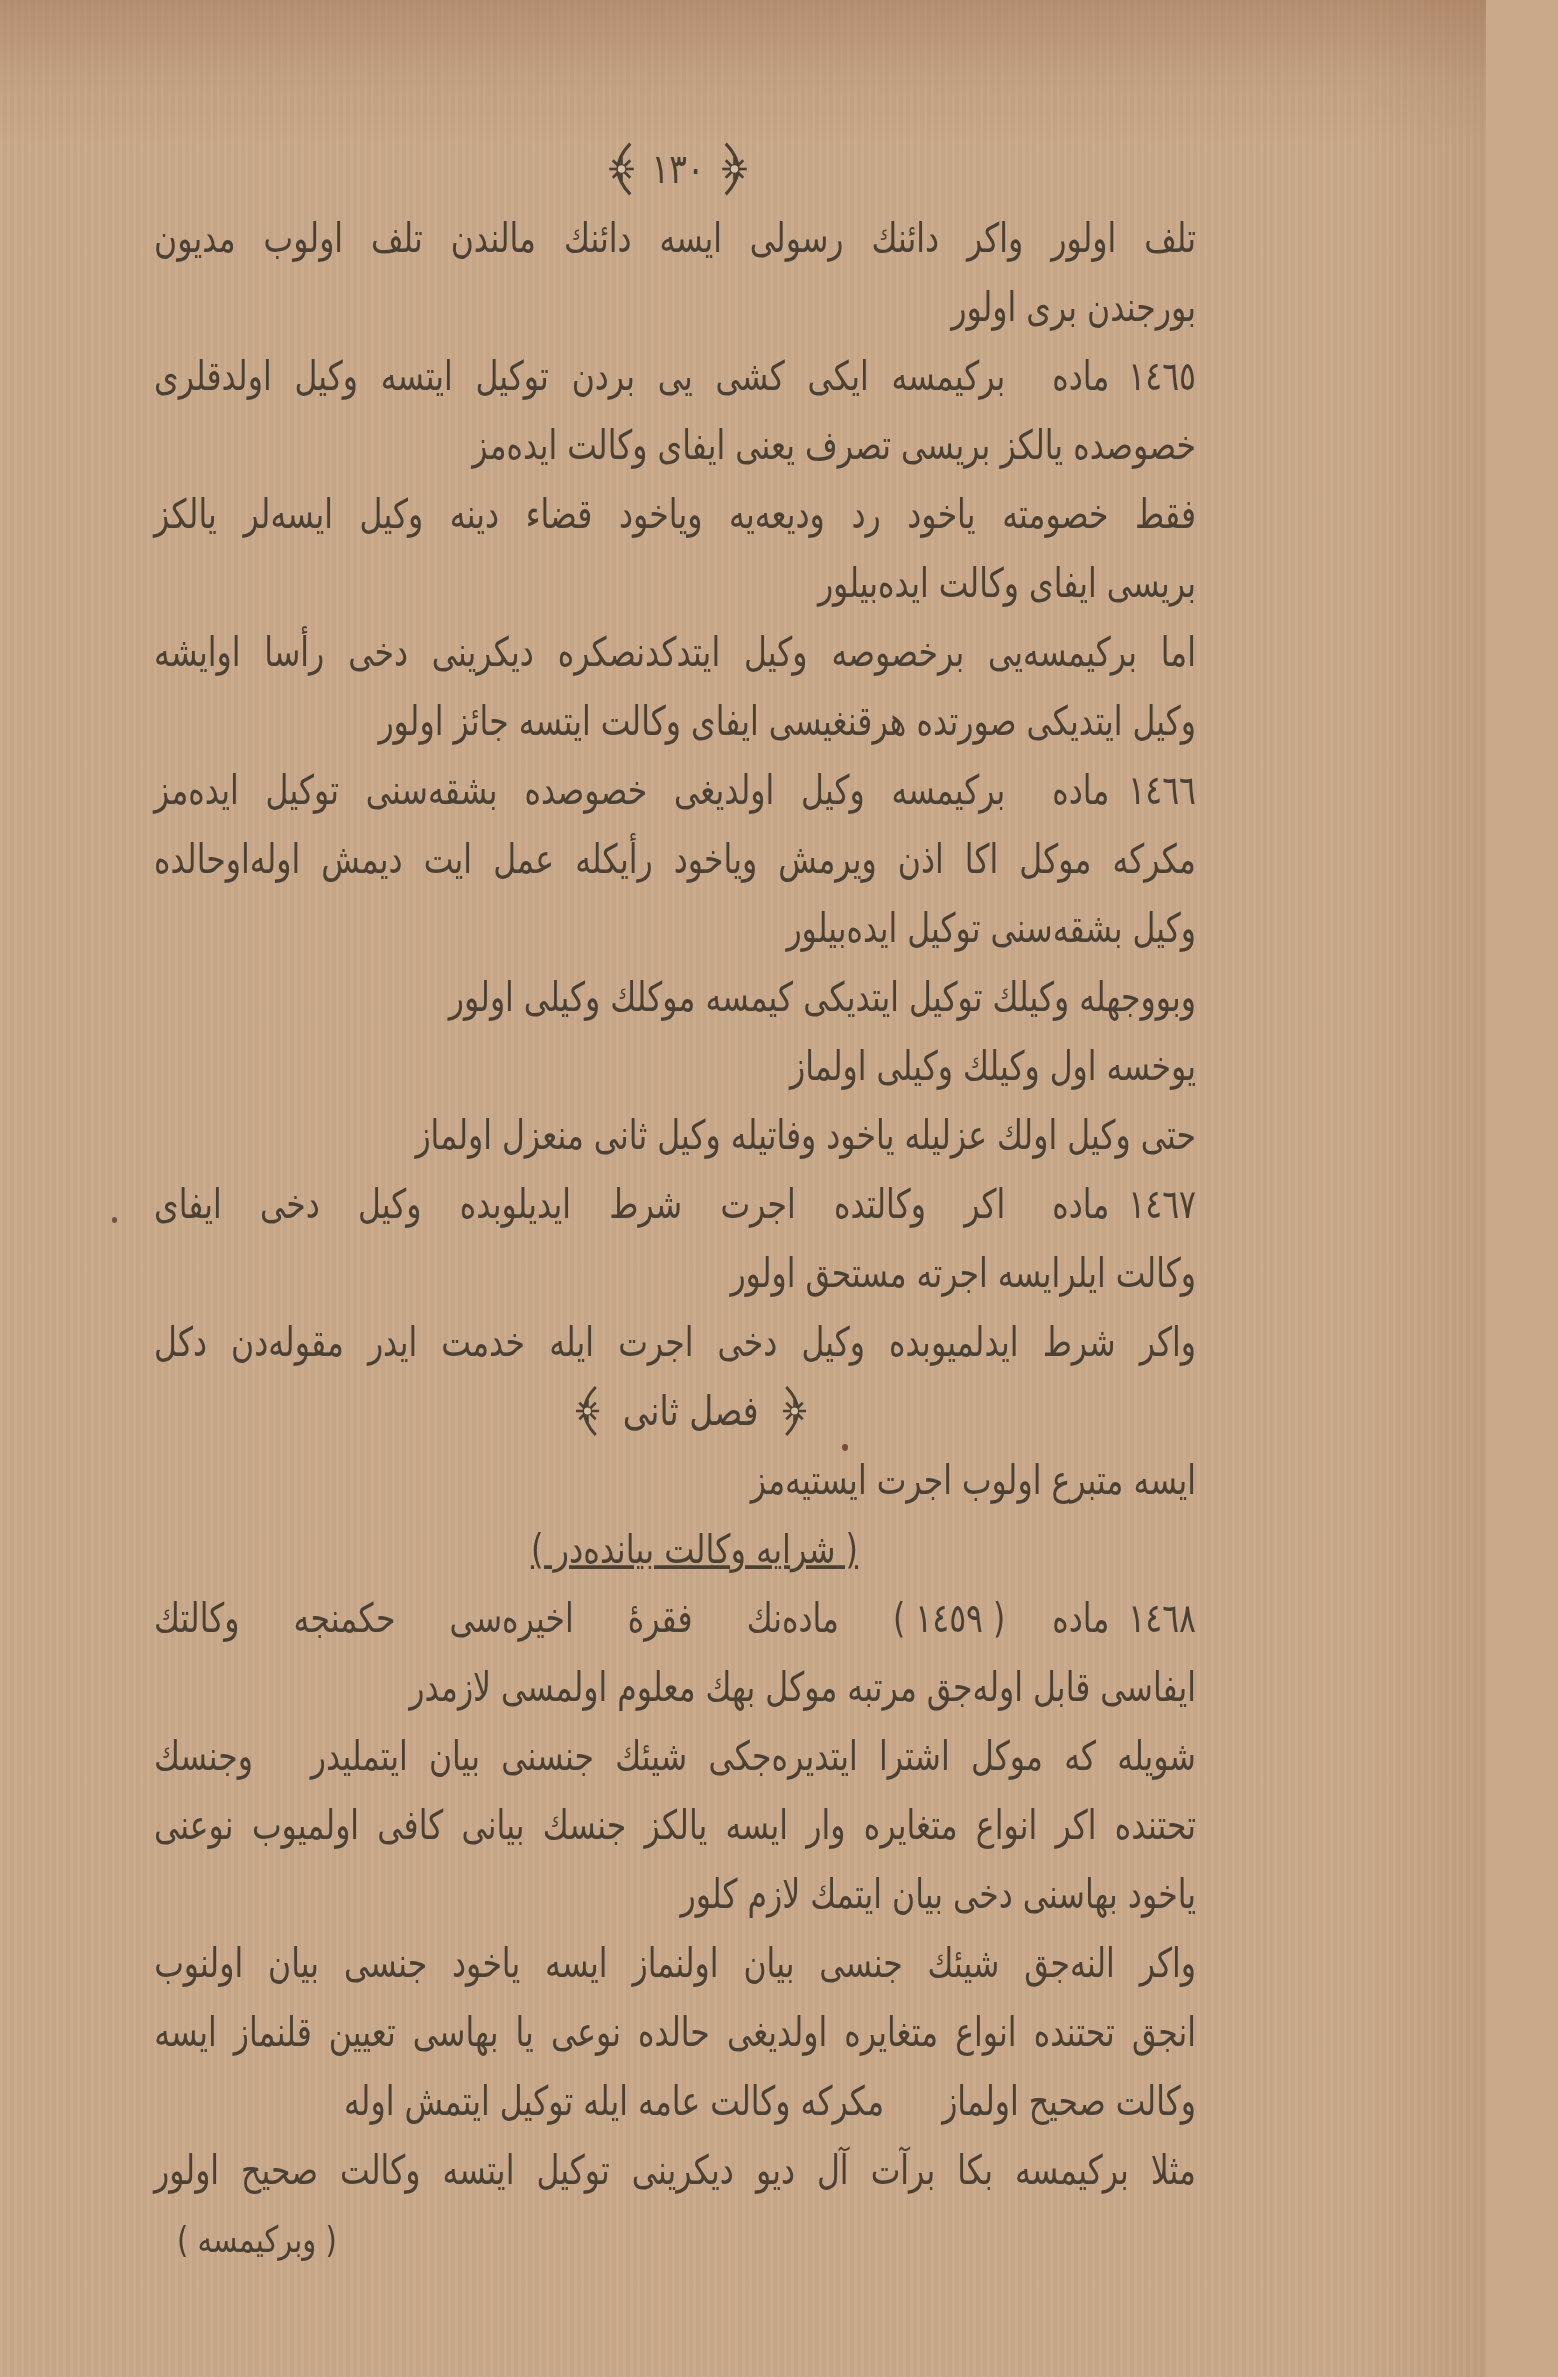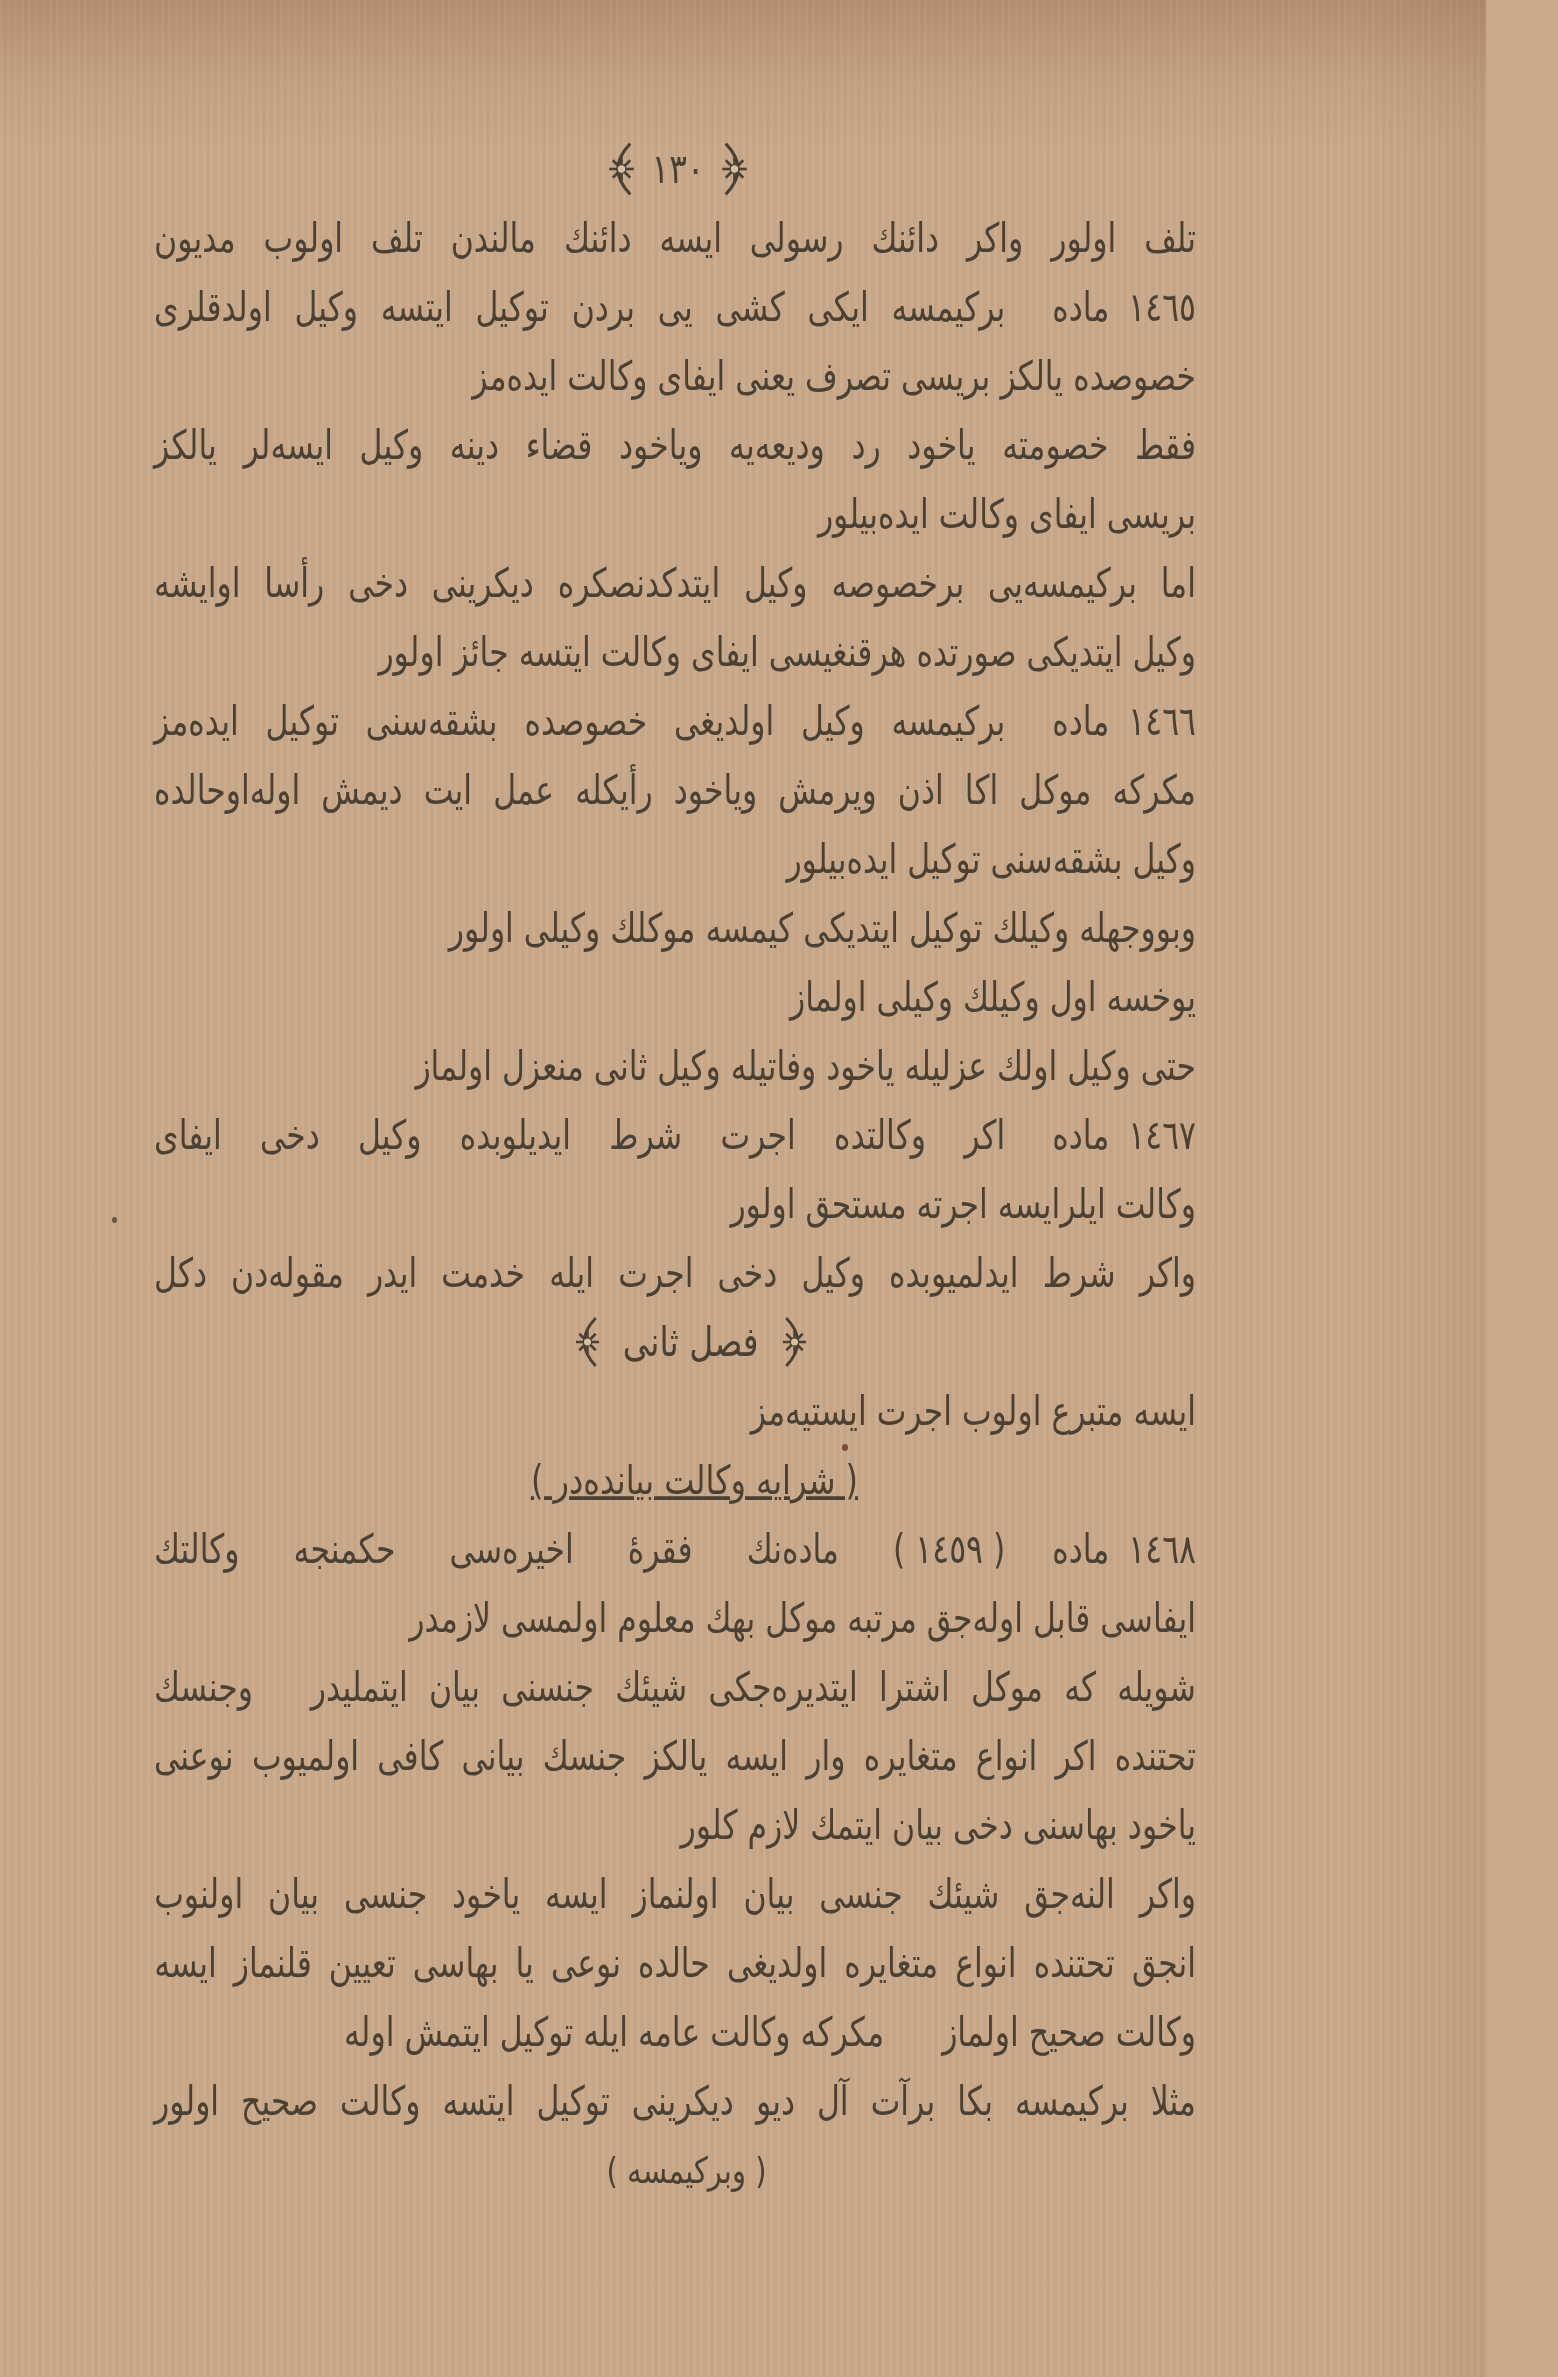--- a/index.html
+++ b/index.html
@@ -35,21 +35,21 @@
   .row{height:69px;display:flex;align-items:center;direction:rtl;white-space:nowrap;}
   .row .txt,.row .tail,.row .lbl{display:inline-block;transform:scaleY(1.28);}
   .row.j .txt{flex:1;display:flex;justify-content:space-between;min-width:0;}
   .row .lbl{display:flex;gap:19px;margin-left:47px;flex:none;}
   .row .tail{margin-right:58px;flex:none;}
   .row.c{justify-content:center;}
   .row.c .title{font-size:33px;display:inline-block;transform:scaleY(1.25);margin:0 19px;}
   .row.c .subtitle{font-size:32px;display:inline-block;transform:scaleY(1.25);}
   .row.heading{padding-left:31.5px;}
   .row.sub{padding-left:39px;text-decoration:underline;}
-  .row.catch{justify-content:center;padding-left:23px;}
+  .row.catch{justify-content:flex-end;padding-left:23px;}
   .row.catch .cw{font-size:29px;display:inline-block;transform:scaleY(1.25);}
   .w{display:inline-block;}
   svg.orn{display:block;}
 </style>
 </head>
 <body>
 
 <div class="page">
   <div class="edge"></div>
   <div class="beyond"></div>
@@ -94,20 +94,23 @@
           <span class="w">دائنك</span>
           <span class="w">رسولى</span>
           <span class="w">ايسه</span>
           <span class="w">دائنك</span>
           <span class="w">مالندن</span>
           <span class="w">تلف</span>
           <span class="w">اولوب</span>
           <span class="w">مديون</span>
         </span>
       </div>
+    <div class="row r">
+        <span class="txt">بورجندن برى اولور</span>
+      </div>
     <div class="row j">
       <span class="lbl">
           <span>١٤٦٥</span>
           <span>ماده</span>
         </span>
       <span class="txt">
           <span class="w">بركيمسه</span>
           <span class="w">ايكى</span>
           <span class="w">كشى</span>
           <span class="w">يى</span>

